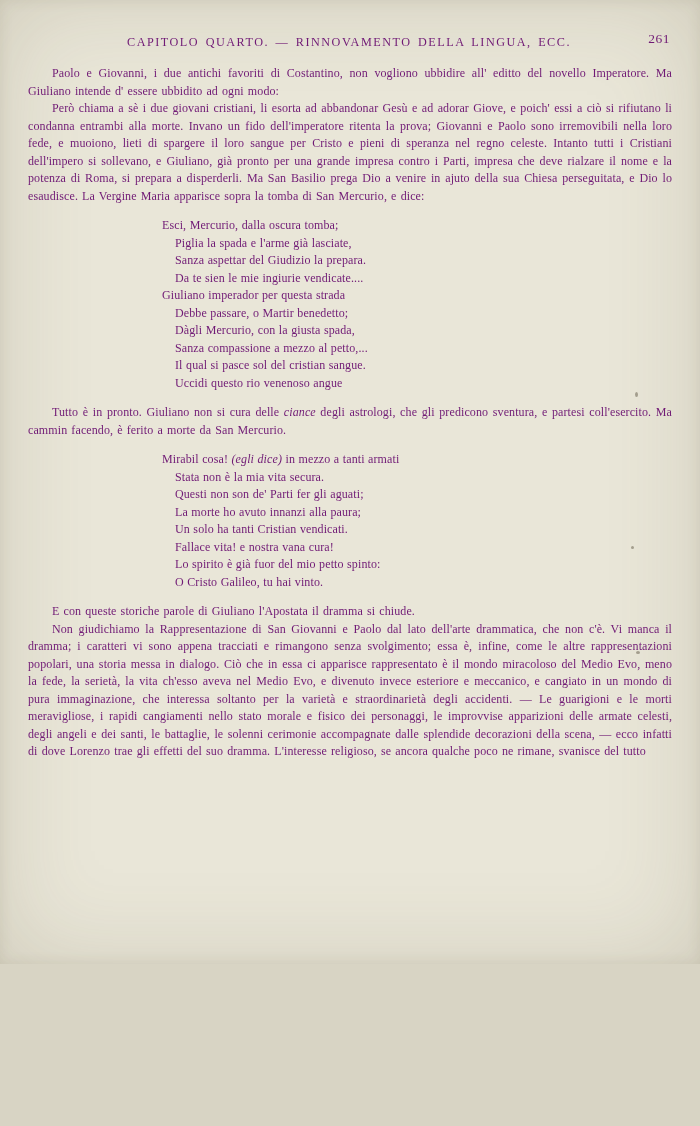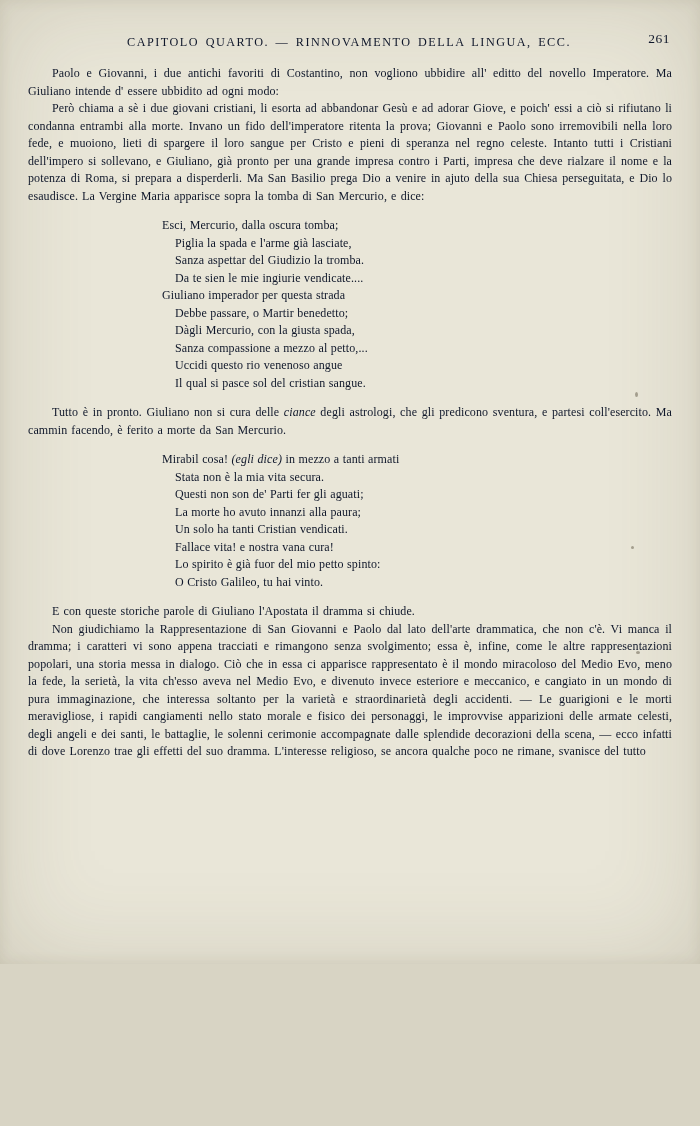--- a/index.html
+++ b/index.html
@@ -8,21 +8,21 @@
     width: 700px;
     height: 1126px;
     background: #d8d4c4;
     font-family: "Liberation Serif", "DejaVu Serif", serif;
   }
   .page {
     position: relative;
     width: 700px;
     height: 964px;
     background: #e9e6d8;
-    color: #0f172a;
+    color: #701a75;
     overflow: hidden;
     box-shadow: inset 0 0 95px rgba(100, 90, 60, 0.18),
                 inset 0 0 14px rgba(100, 90, 60, 0.12);
   }
   .header {
     position: relative;
     padding: 32px 30px 0 28px;
     text-align: center;
   }
   .running-title {
@@ -73,28 +73,28 @@
   <div class="header">
     <span class="running-title">CAPITOLO QUARTO. — RINNOVAMENTO DELLA LINGUA, ECC.</span>
     <span class="pagenum">261</span>
   </div>
   <div class="body">
       <p class="para">Paolo e Giovanni, i due antichi favoriti di Costantino, non vogliono ubbidire all' editto del novello Imperatore. Ma Giuliano intende d' essere ubbidito ad ogni modo:</p>
       <p class="para">Però chiama a sè i due giovani cristiani, li esorta ad abbandonar Gesù e ad adorar Giove, e poich' essi a ciò si rifiutano li condanna entrambi alla morte. Invano un fido dell'imperatore ritenta la prova; Giovanni e Paolo sono irremovibili nella loro fede, e muoiono, lieti di spargere il loro sangue per Cristo e pieni di speranza nel regno celeste. Intanto tutti i Cristiani dell'impero si sollevano, e Giuliano, già pronto per una grande impresa contro i Parti, impresa che deve rialzare il nome e la potenza di Roma, si prepara a disperderli. Ma San Basilio prega Dio a venire in ajuto della sua Chiesa perseguitata, e Dio lo esaudisce. La Vergine Maria apparisce sopra la tomba di San Mercurio, e dice:</p>
       <div class="verse">
         <div class="vline">Esci, Mercurio, dalla oscura tomba;</div>
         <div class="vline vin">Piglia la spada e l'arme già lasciate,</div>
-        <div class="vline vin">Sanza aspettar del Giudizio la tromba.</div>
+        <div class="vline vin">Sanza aspettar del Giudizio la prepara.</div>
         <div class="vline vin">Da te sien le mie ingiurie vendicate....</div>
         <div class="vline">Giuliano imperador per questa strada</div>
         <div class="vline vin">Debbe passare, o Martir benedetto;</div>
         <div class="vline vin">Dàgli Mercurio, con la giusta spada,</div>
         <div class="vline vin">Sanza compassione a mezzo al petto,...</div>
+        <div class="vline vin">Il qual si pasce sol del cristian sangue.</div>
         <div class="vline vin">Uccidi questo rio venenoso angue</div>
-        <div class="vline vin">Il qual si pasce sol del cristian sangue.</div>
       </div>
       <p class="para">Tutto è in pronto. Giuliano non si cura delle <i>ciance</i> degli astrologi, che gli predicono sventura, e partesi coll'esercito. Ma cammin facendo, è ferito a morte da San Mercurio.</p>
       <div class="verse">
         <div class="vline">Mirabil cosa! <i>(egli dice)</i> in mezzo a tanti armati</div>
         <div class="vline vin">Stata non è la mia vita secura.</div>
         <div class="vline vin">Questi non son de' Parti fer gli aguati;</div>
         <div class="vline vin">La morte ho avuto innanzi alla paura;</div>
         <div class="vline vin">Un solo ha tanti Cristian vendicati.</div>
         <div class="vline vin">Fallace vita! e nostra vana cura!</div>
         <div class="vline vin">Lo spirito è già fuor del mio petto spinto:</div>

